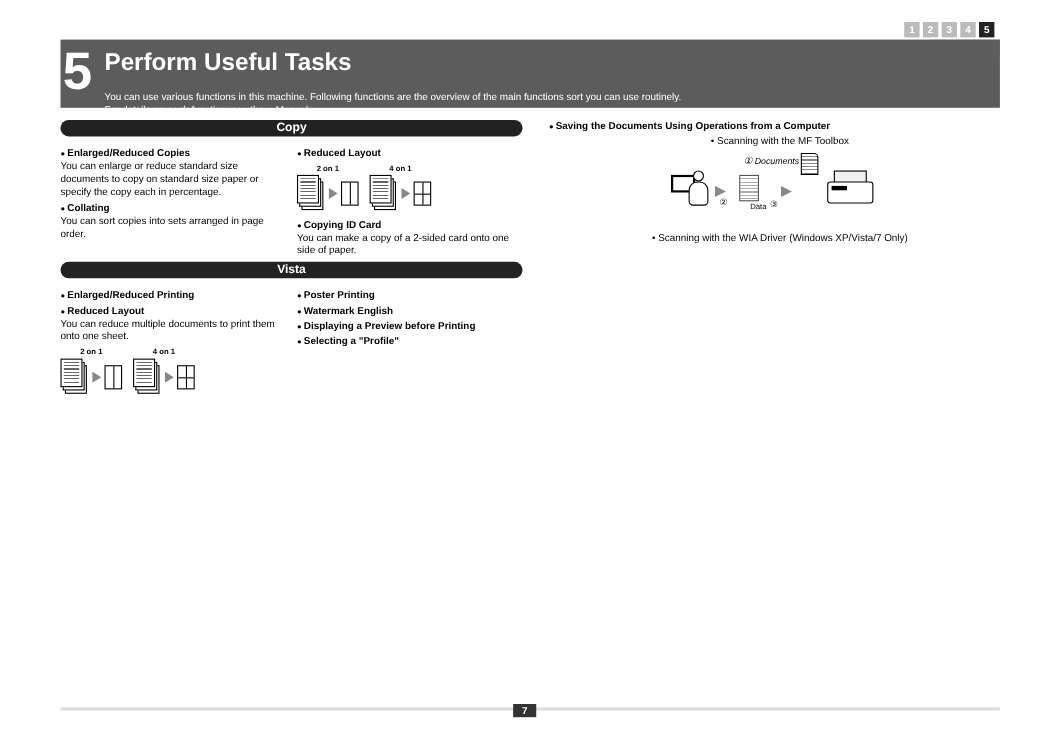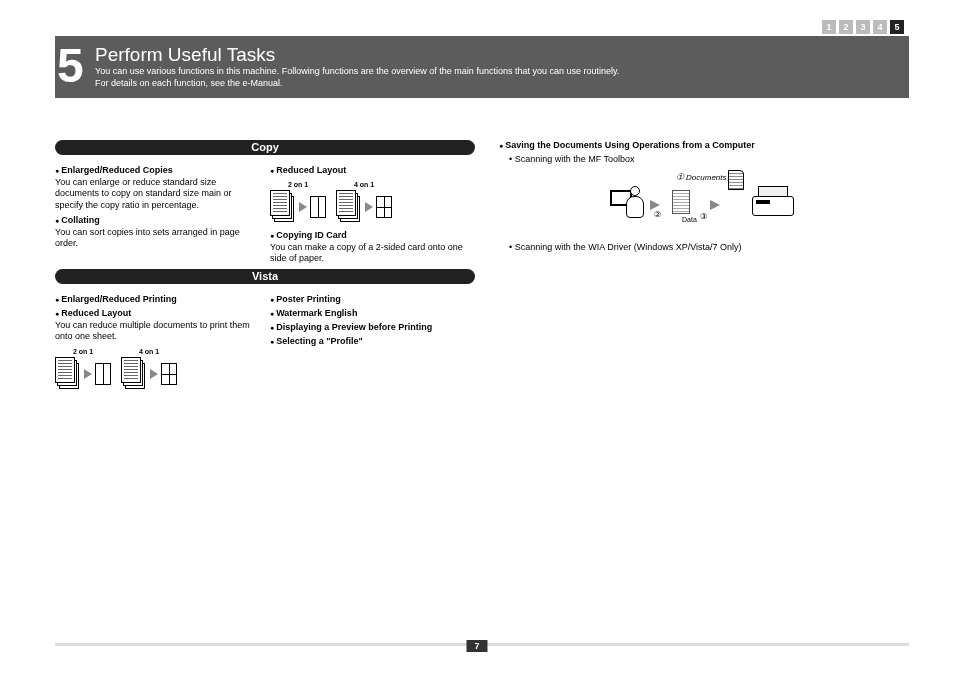--- a/index.html
+++ b/index.html
@@ -46,23 +46,23 @@
   .chapter-num {
     position: absolute;
     left: 2px;
     top: 6px;
     font-size: 48px;
     font-weight: bold;
     color: #fff;
     line-height: 1;
   }
   .header-title {
-    font-size: 19px;
-    font-weight: normal;
-    margin-bottom: 0;
+    font-size: 22px;
+    font-weight: bold;
+    margin-bottom: 13px;
   }
   .header-sub {
     font-size: 9px;
     line-height: 1.3;
   }
   .lang-tab {
     position: absolute;
     top: 36px;
     right: 45px;
     width: 64px;
@@ -70,21 +70,21 @@
     background: #fff;
     color: #000;
     font-weight: bold;
     font-size: 9px;
     text-align: center;
     line-height: 16px;
     border: 1px solid #aaa;
   }
   .content {
     position: absolute;
-    top: 136px;
+    top: 105px;
     left: 55px;
     right: 45px;
   }
   .cols {
     display: flex;
     gap: 24px;
   }
   .colL { width: 420px; }
   .colR { width: 420px; }
   .sec-head {
@@ -112,20 +112,21 @@
   .feat::before { content: "● "; font-size: 7px; }
   .desc {
     font-size: 9px;
     line-height: 1.25;
     margin-top: 2px;
   }
   .bullet {
     font-size: 9px;
     margin-left: 10px;
     margin-top: 4px;
+    text-align: center;
   }
   .bullet::before { content: "• "; }
   .diagram {
     margin-top: 6px;
     display: flex;
     gap: 10px;
     font-size: 8px;
   }
   .d-group { text-align: center; }
   .d-label { font-weight: bold; font-size: 7px; margin-bottom: 2px; }
@@ -286,32 +287,32 @@
   <span>3</span>
   <span>4</span>
   <span class="active">5</span>
 </div>
 
 <div class="lang-tab">English</div>
 
 <div class="header-bar">
   <div class="chapter-num">5</div>
   <div class="header-title">Perform Useful Tasks</div>
-  <div class="header-sub">You can use various functions in this machine. Following functions are the overview of the main functions that you can use routinely.</div>
+  <div class="header-sub">You can use various functions in this machine. Following functions are the overview of the main functions sort you can use routinely.</div>
   <div class="header-sub">For details on each function, see the e-Manual.</div>
 </div>
 
 <div class="content">
   <div class="cols">
     <div class="colL">
       <div class="sec-head">Copy</div>
       <div class="two-sub">
         <div class="sub">
           <div class="feat">Enlarged/Reduced Copies</div>
-          <div class="desc">You can enlarge or reduce standard size documents to copy on standard size main or specify the copy ratio in percentage.</div>
+          <div class="desc">You can enlarge or reduce standard size documents to copy on standard size paper or specify the copy each in percentage.</div>
           <div class="feat">Collating</div>
           <div class="desc">You can sort copies into sets arranged in page order.</div>
         </div>
         <div class="sub">
           <div class="feat">Reduced Layout</div>
           <div class="diagram">
             <div class="d-group">
               <div class="d-label">2 on 1</div>
               <div class="stack">
                 <div class="pages">

